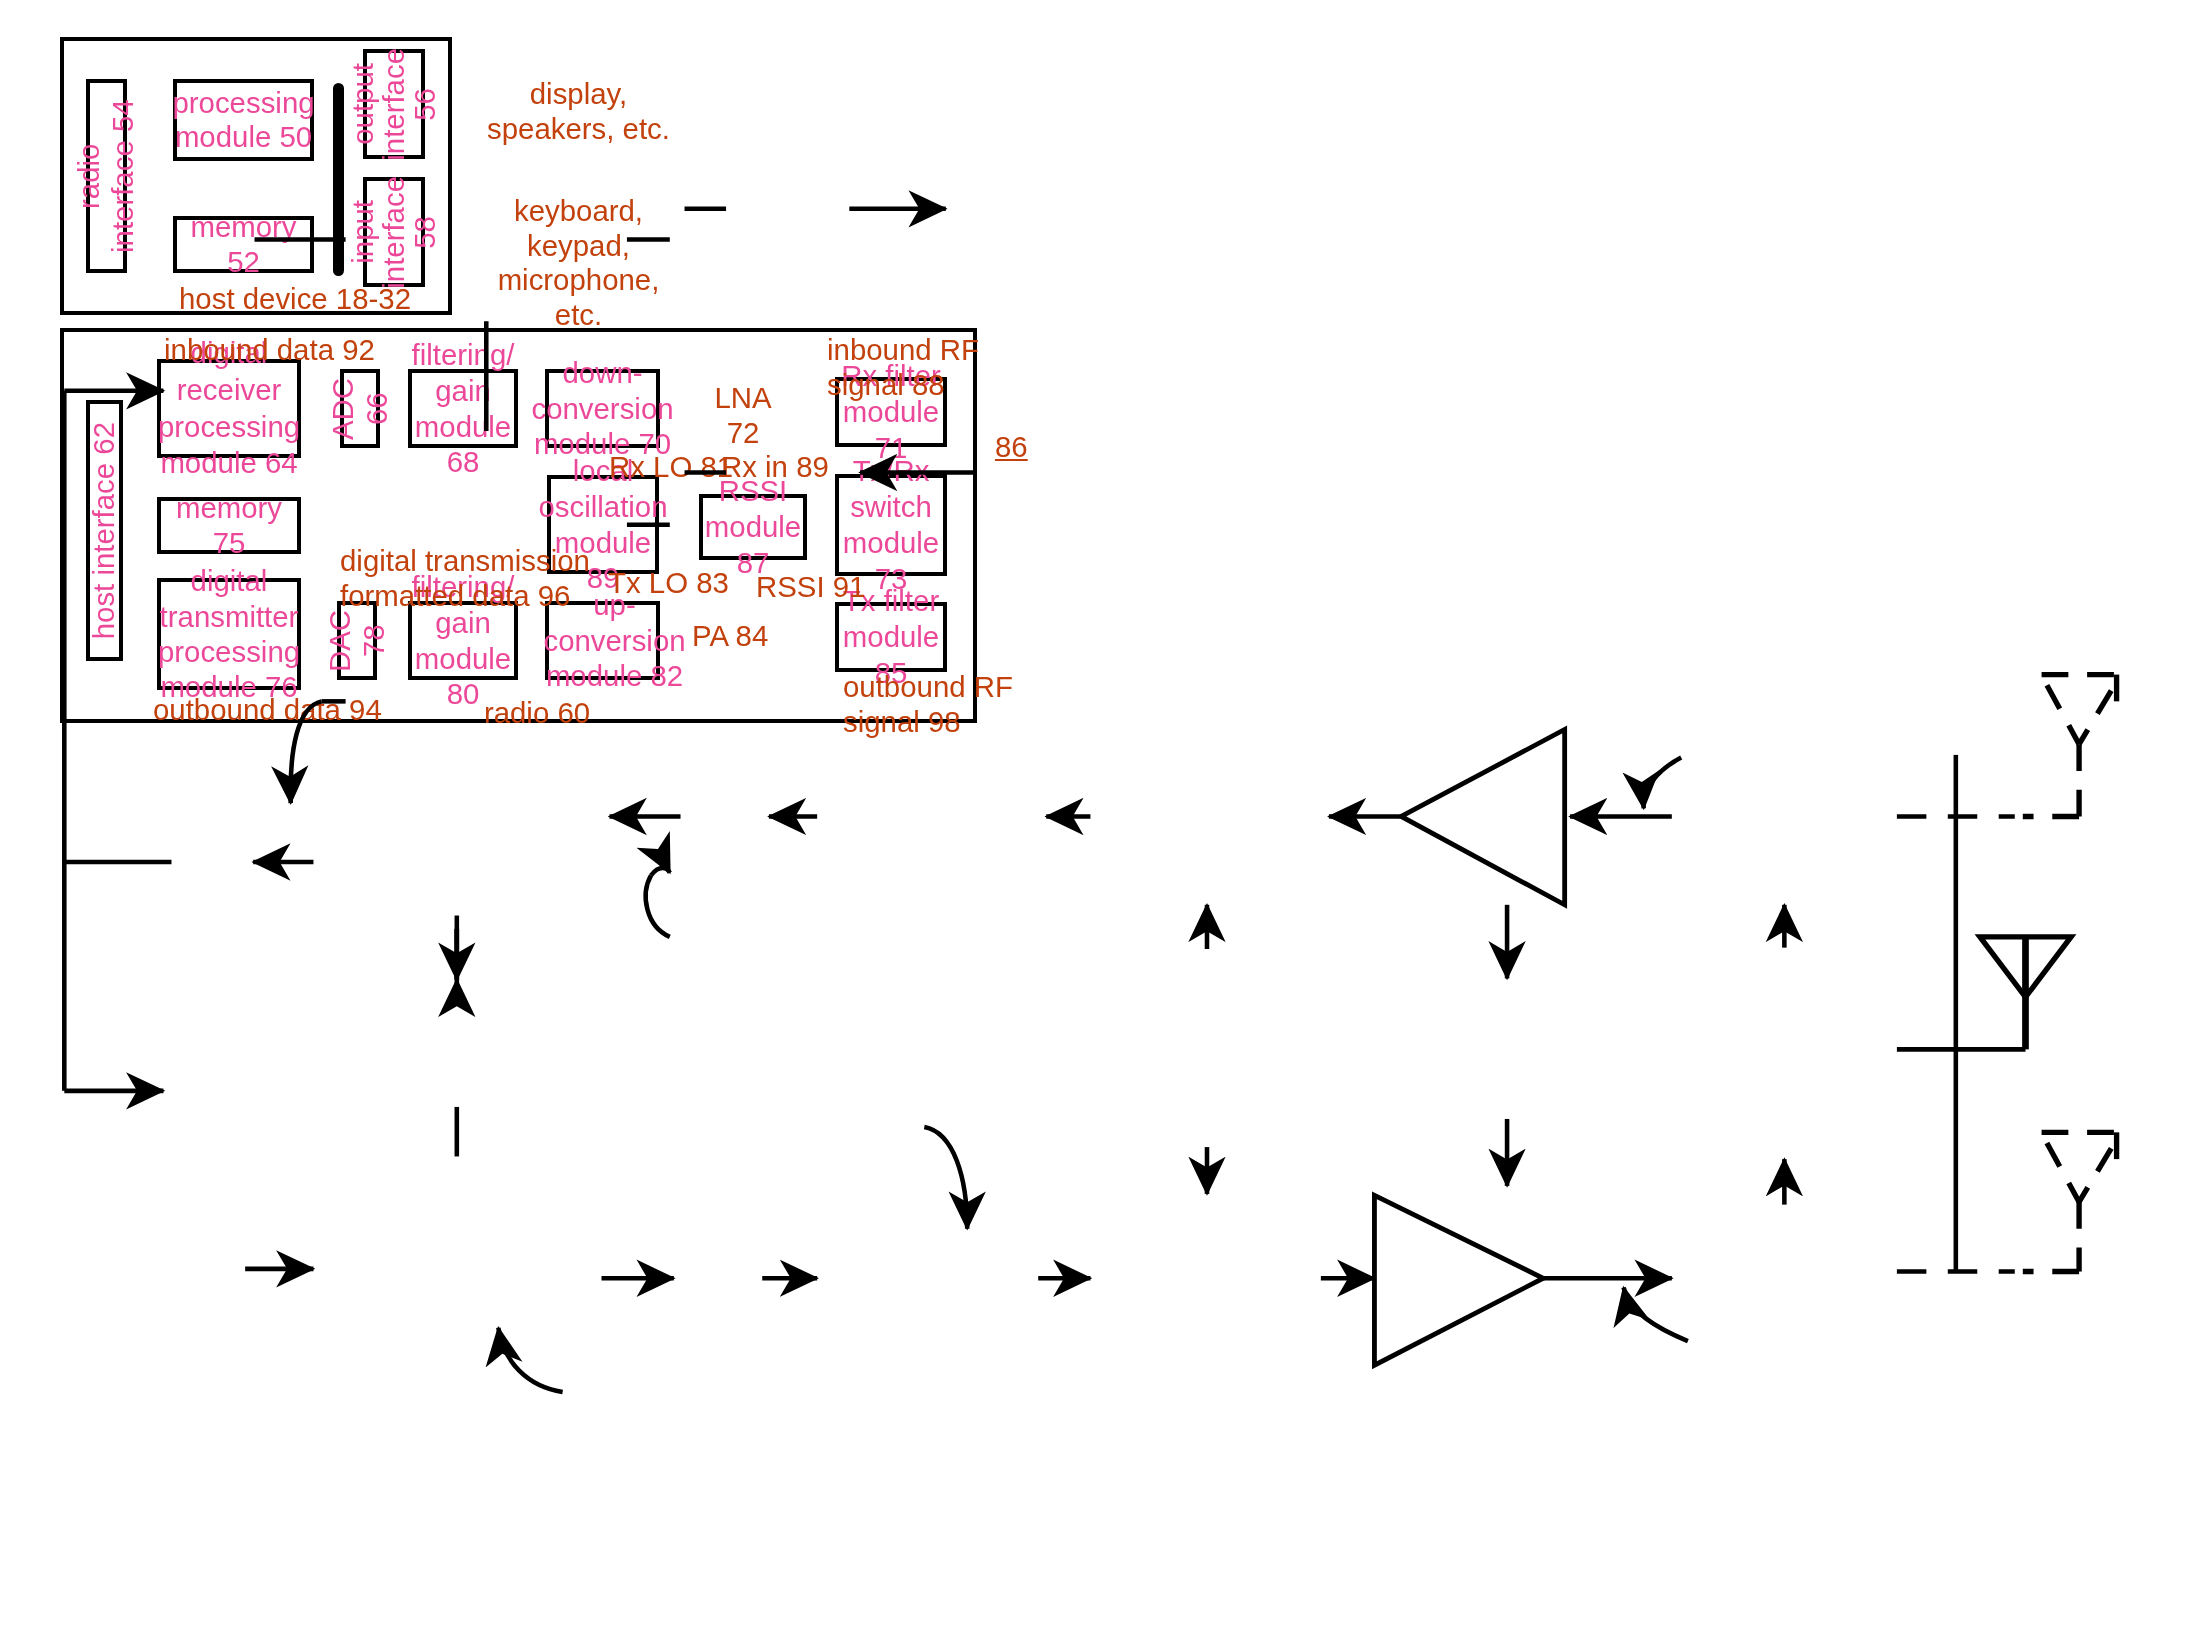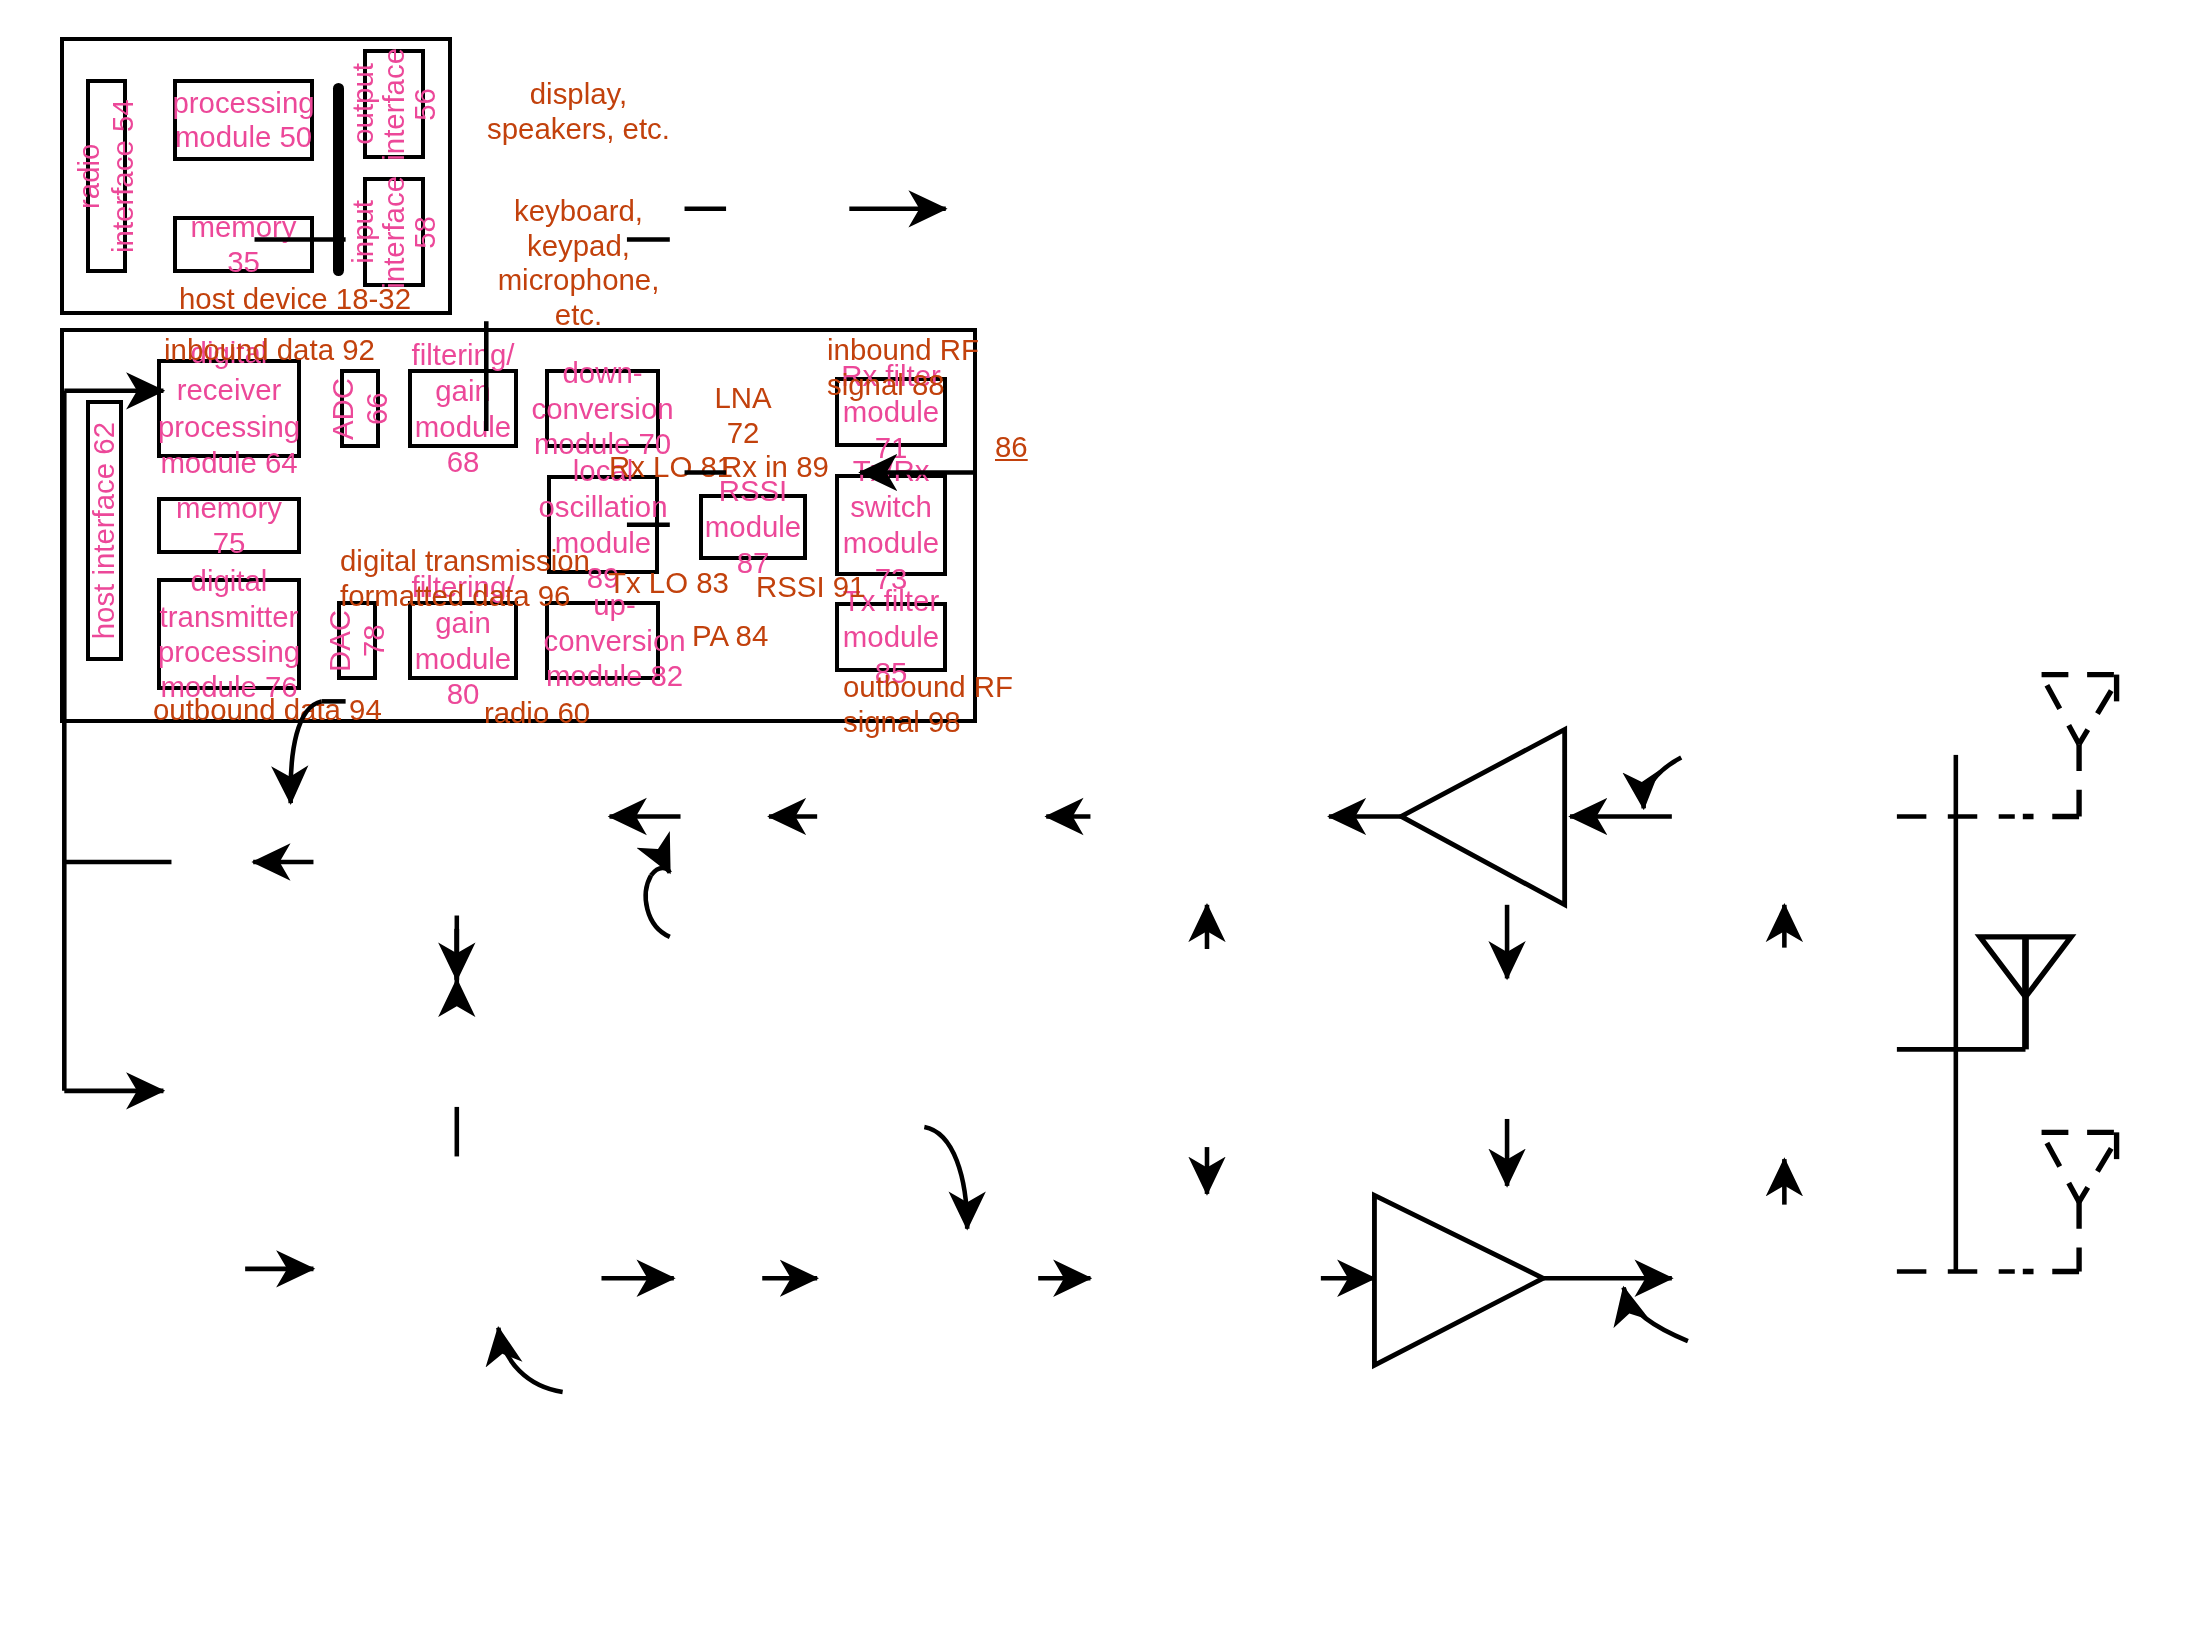--- a/index.html
+++ b/index.html
@@ -27,21 +27,21 @@
   <div class="box" style="left:86px;top:79px;width:41px;height:194px;">
     <span class="vbox">radio interface 54</span>
   </div>
 
   <div class="box" style="left:173px;top:79px;width:141px;height:82px;white-space:pre-line;">
     <span>processing
 module 50</span>
   </div>
 
   <div class="box" style="left:173px;top:216px;width:141px;height:57px;">
-    <span>memory 35</span>
+    <span>memory 52</span>
   </div>
 
   <div class="busbar" style="left:333px;top:83px;width:11.4px;height:193px;"></div>
 
   <div class="box" style="left:363px;top:49px;width:62px;height:110px;">
     <span class="vbox" style="line-height:1.05;white-space:pre-line;">output
 interface 56</span>
   </div>
 
   <div class="box" style="left:363px;top:177px;width:62px;height:110px;">

